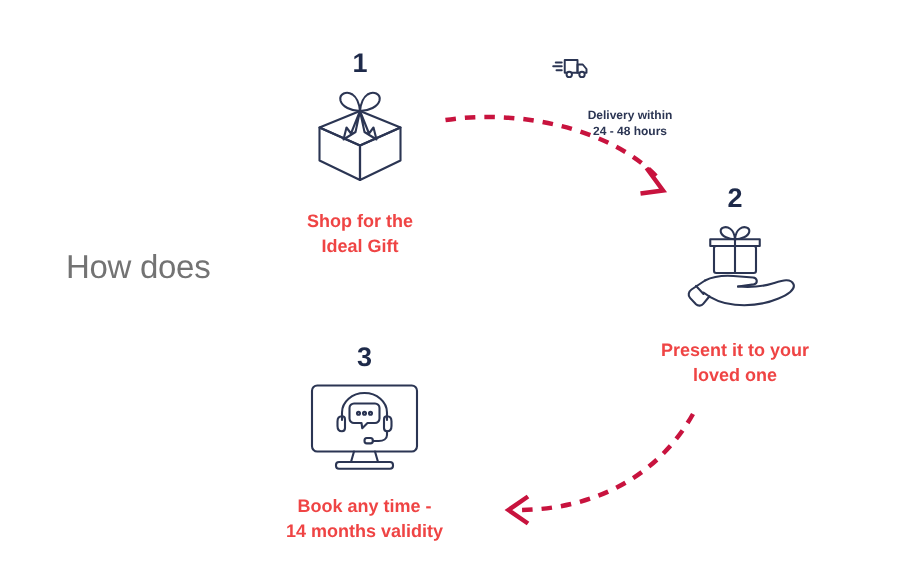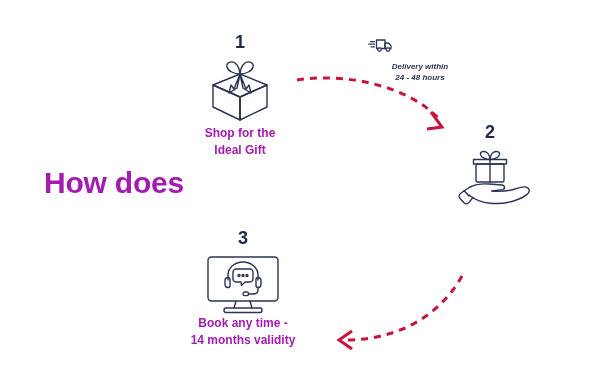--- a/index.html
+++ b/index.html
@@ -8,48 +8,48 @@
     background:#ffffff;
     font-family:"Liberation Sans", sans-serif;
     overflow:hidden;
     position:relative;
   }
   .canvas{position:absolute;inset:0;}
 
   
   .heading{
     position:absolute;left:44px;top:163px;
-    font-size:30px;font-weight:bold;line-height:1.32;
-    color:#a21caf;letter-spacing:-.2px;
+    font-size:22px;font-weight:normal;line-height:1.32;
+    color:#737373;letter-spacing:-.2px;
   }
   .heading span{display:block;}
 
   
   .step{position:absolute;text-align:center;}
   .step-num{
     font-size:18px;font-weight:bold;color:#1e2a4a;
     line-height:1;margin-bottom:6px;
   }
   .step-icon{display:flex;justify-content:center;align-items:center;}
   .step-label{
-    font-size:12px;font-weight:bold;color:#a21caf;
-    line-height:1.45;white-space:pre-line;
+    font-size:12px;font-weight:bold;color:#ef4444;
+    line-height:1.45;margin-top:14px;white-space:pre-line;
   }
 
   #step-1{left:176px;top:33px;width:128px;}
   #step-2{left:424px;top:123px;width:132px;}
   #step-3{left:172px;top:229px;width:142px;}
 
   
   .delivery{
     position:absolute;left:368px;top:36px;width:104px;text-align:center;
   }
   .delivery-label{
     font-size:8px;font-weight:bold;color:#2b3553;
-    line-height:1.35;margin-top:8px;white-space:pre-line;font-style:italic;
+    line-height:1.35;margin-top:18px;white-space:pre-line;
   }
   .arrows{position:absolute;inset:0;pointer-events:none;}
   svg{display:block;overflow:visible;}
 </style>
 </head>
 <body>
 
 <div class="canvas">
 
   <div class="heading">
@@ -119,20 +119,22 @@
           <path d="M42,12.5 C 46,12.5 51,10.5 51.5,7.5 C 52,4.5 48,3.5 45.2,5.5 C 43,7 42.2,10 42,12.5 Z"></path>
 
           <path d="M22,40 C 28,37 34,36.5 41,37 L54,38 C 57,38.2 57.5,42 54.5,42.6 L44,44"></path>
           <path d="M44,44 C 52,44.6 60,44.2 67,42 C 73,40.2 79,38 81,42.5 C 82.5,46 77,49.5 71,52 C 62,55.8 51,57 42,56.2 C 33,55.4 26,52 21,48"></path>
 
           <path d="M22,40 L13,46 C 11,47.4 10.5,50 12,51.6 L16,55.8 C 17.4,57.2 19.6,57 20.8,55.6 L25,50.5"></path>
           <path d="M16,43.6 L21,49"></path>
         </g>
       </svg>
     </div>
+    <div class="step-label">Present it to your
+loved one</div>
   </div>
 
   <div class="step" id="step-3">
     <div class="step-num">3</div>
     <div class="step-icon">
       <svg width="86" height="62" viewBox="0 0 86 62">
         <g fill="none" stroke="#2b3553" stroke-width="1.4" stroke-linecap="round" stroke-linejoin="round">
 
           <rect x="8" y="4" width="70" height="44" rx="3.5"></rect>
 

